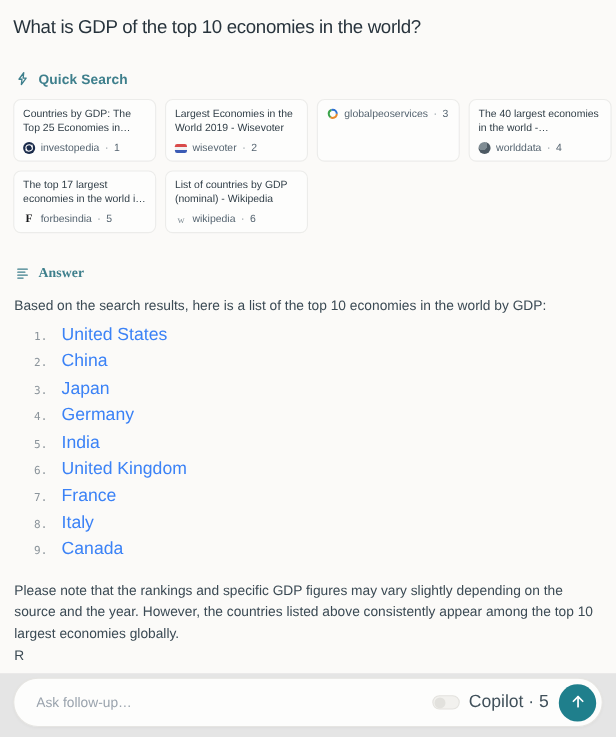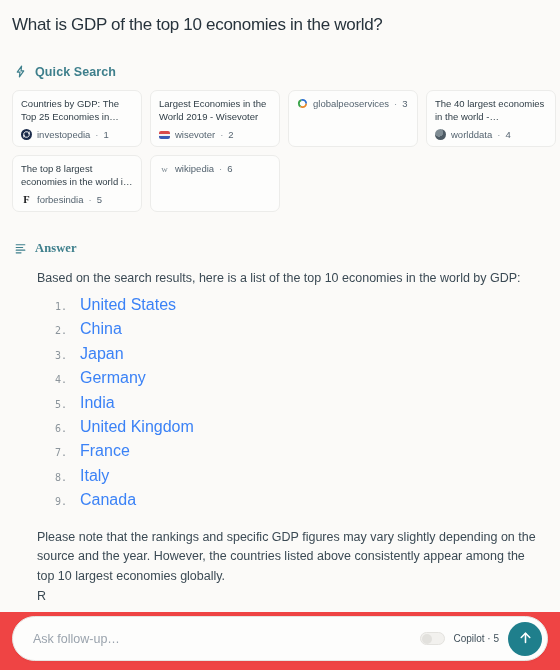--- a/index.html
+++ b/index.html
@@ -132,21 +132,21 @@
     background: transparent;
     color: #7c8992;
     font-family: "Liberation Serif", "DejaVu Serif", serif;
     font-size: 9px;
     border-radius: 0;
   }
   .source-dot { color: #8b969e; }
   .source-idx { color: #556470; }
 
   
-  .answer-body { padding-left: 3px; padding-right: 6px; margin-left: 24px; }
+  .answer-body { padding-left: 3px; padding-right: 6px; }
   .answer-intro {
     font-size: 12.5px;
     line-height: 18px;
     color: #3b4a54;
     margin-top: 13px;
   }
   ol.ranking {
     list-style: none;
     margin-top: 9px;
     padding: 0;
@@ -184,21 +184,21 @@
     margin-top: 1px;
   }
 
   
   .composer-wrap {
     position: absolute;
     left: 0;
     right: 0;
     bottom: 0;
     height: 58px;
-    background: #ef4444;
+    background: #e5e5e5;
     padding: 0 12px 9px 12px;
     display: flex;
     align-items: flex-end;
   }
   .composer {
     flex: 1;
     height: 45px;
     background: #fdfdfc;
     border: 1px solid #e6e5e2;
     border-radius: 24px;
@@ -233,21 +233,21 @@
   .toggle .knob {
     position: absolute;
     top: 1px;
     left: 1px;
     width: 10px;
     height: 10px;
     border-radius: 50%;
     background: #e2e1dd;
   }
   .copilot-label {
-    font-size: 10px;
+    font-size: 16px;
     color: #40505a;
     white-space: nowrap;
     margin-right: 9px;
   }
   .submit-btn {
     width: 34px;
     height: 34px;
     flex: 0 0 34px;
     border-radius: 50%;
     background: #1f7f8c;
@@ -322,30 +322,31 @@
       <div class="source-title">The 40 largest economies in the world -…</div>
       <div class="source-meta">
         <span class="favicon fav-worlddata"></span>
         <span>worlddata</span>
         <span class="source-dot">·</span>
         <span class="source-idx">4</span>
       </div>
     </div>
 
     <div class="source-card">
-      <div class="source-title">The top 8 largest economies in the world i…</div>
+      <div class="source-title">The top 17 largest economies in the world i…</div>
       <div class="source-meta">
         <span class="favicon fav-forbesindia">F</span>
         <span>forbesindia</span>
         <span class="source-dot">·</span>
         <span class="source-idx">5</span>
       </div>
     </div>
 
     <div class="source-card">
+      <div class="source-title">List of countries by GDP (nominal) - Wikipedia</div>
       <div class="source-meta">
         <span class="favicon fav-wikipedia">w</span>
         <span>wikipedia</span>
         <span class="source-dot">·</span>
         <span class="source-idx">6</span>
       </div>
     </div>
 
   </div>
 

